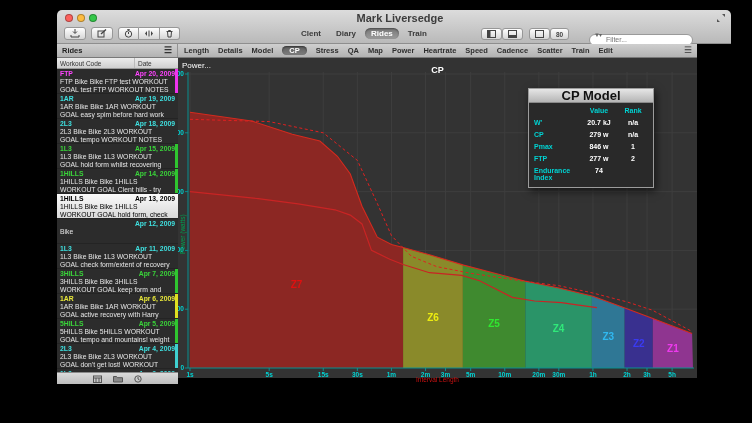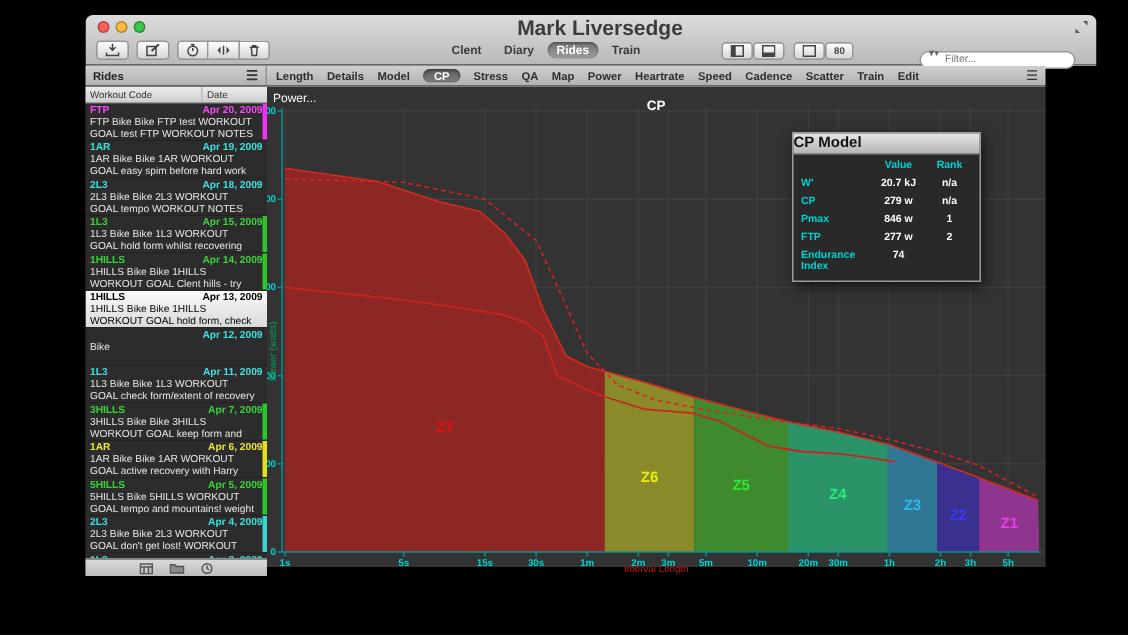--- a/index.html
+++ b/index.html
@@ -8,38 +8,38 @@
   .window{position:absolute;left:57px;top:10px;width:674px;height:374px;background:#000;}
 
   
   .chrome{position:absolute;left:0;top:0;width:674px;height:34px;
           background:linear-gradient(#dcdcdc,#b9b9b9);border-radius:5px 5px 0 0;
           border-bottom:1px solid #8e8e8e;box-sizing:border-box;}
   .titlebar{height:16px;position:relative;display:flex;align-items:center;}
   .traffic{position:absolute;left:8px;top:4px;display:flex;gap:4px;}
   .light{width:8px;height:8px;border-radius:50%;border:0.5px solid rgba(0,0,0,.3);box-sizing:border-box;}
   .l-red{background:#fc615d}.l-yel{background:#fdbc40}.l-grn{background:#34c749}
-  .title{flex:1;text-align:center;font-size:14px;font-weight:bold;color:#3c3c3c;margin-left:12px;}
+  .title{flex:1;text-align:center;font-size:11px;font-weight:bold;color:#3c3c3c;margin-left:12px;}
   .expand{position:absolute;right:5px;top:3px;width:10px;height:10px;}
   .toolbarrow{height:17px;position:relative;}
   .tb-left{position:absolute;left:7px;top:1px;display:flex;gap:5px;}
   .tb-btn{height:13px;min-width:16px;border:1px solid #979797;border-radius:3px;
           background:linear-gradient(#fefefe,#d6d6d6);display:flex;align-items:center;
           justify-content:center;padding:0 5px;box-sizing:border-box;}
   .tb-group{display:flex;}
   .tb-group .tb-btn{border-radius:0;border-left-width:0;}
   .tb-group .tb-btn:first-child{border-radius:3px 0 0 3px;border-left-width:1px;}
   .tb-group .tb-btn:last-child{border-radius:0 3px 3px 0;}
   .mtabs{position:absolute;left:238px;top:2px;display:flex;gap:3px;align-items:center;}
   .mtab{font-size:8px;font-weight:bold;color:#3a3a3a;padding:1px 6px;border-radius:8px;}
   .mtab.sel{background:linear-gradient(#777,#9b9b9b);color:#fff;
             box-shadow:inset 0 1px 2px rgba(0,0,0,.4);}
   .seg{position:absolute;top:2px;display:flex;}
   .seg .tb-btn{height:12px;}
-  .filter{position:absolute;left:556px;top:2px;width:104px;height:12px;}
+  .filter{position:absolute;left:532px;top:2px;width:104px;height:12px;}
   .filter input{width:100%;height:12px;border:1px solid #9a9a9a;border-radius:7px;
                 font-size:7px;padding:0 4px 0 16px;box-sizing:border-box;color:#555;
                 font-family:"Liberation Sans",sans-serif;background:#fff;outline:none;}
   .funnel{position:absolute;left:5px;top:2.5px;font-size:6px;color:#666;letter-spacing:-1px;}
 
   
   .scopebar{position:absolute;left:0;top:34px;width:640px;height:14px;box-sizing:border-box;
             background:linear-gradient(#cfcfcf,#b2b2b2);border-bottom:1px solid #787878;
             display:flex;align-items:center;font-size:7.5px;color:#222;}
   .sb-head{width:121px;height:100%;box-sizing:border-box;border-right:1px solid #939393;
@@ -77,22 +77,22 @@
   .more{position:absolute;left:4px;top:3px;color:#fff;font-size:8px;}
   .cptitle{position:absolute;left:0;top:7px;width:100%;text-align:center;color:#fff;
            font-weight:bold;font-size:9px;}
   .ylab{position:absolute;left:1px;top:196px;transform:rotate(-90deg);transform-origin:left top;
         font-size:6.5px;white-space:nowrap;}
   .xlab{position:absolute;left:0;top:318px;width:100%;text-align:center;font-size:6.5px;}
 
   
   .cpmodel{position:absolute;left:350px;top:30px;width:124px;background:#292929;
            border:1px solid #9c9c9c;box-shadow:2px 3px 8px rgba(0,0,0,.6);}
-  .cpm-head{height:13px;background:linear-gradient(#e6e6e6,#b5b5b5);color:#111;font-size:10px;
-            font-weight:bold;line-height:13px;border-bottom:1px solid #8a8a8a;}
+  .cpm-head{height:13px;background:linear-gradient(#e6e6e6,#b5b5b5);color:#111;font-size:13px;
+            font-weight:bold;text-align:center;line-height:13px;border-bottom:1px solid #8a8a8a;}
   .cpm-grid{display:grid;grid-template-columns:1fr 38px 30px;font-size:7px;
             padding:4px 5px 6px;row-gap:5px;}
   .cpm-lab{font-weight:bold;}
   .cpm-val{color:#fff;text-align:center;font-weight:bold;}
 </style>
 </head>
 <body>
 
 <div class="window">
 

